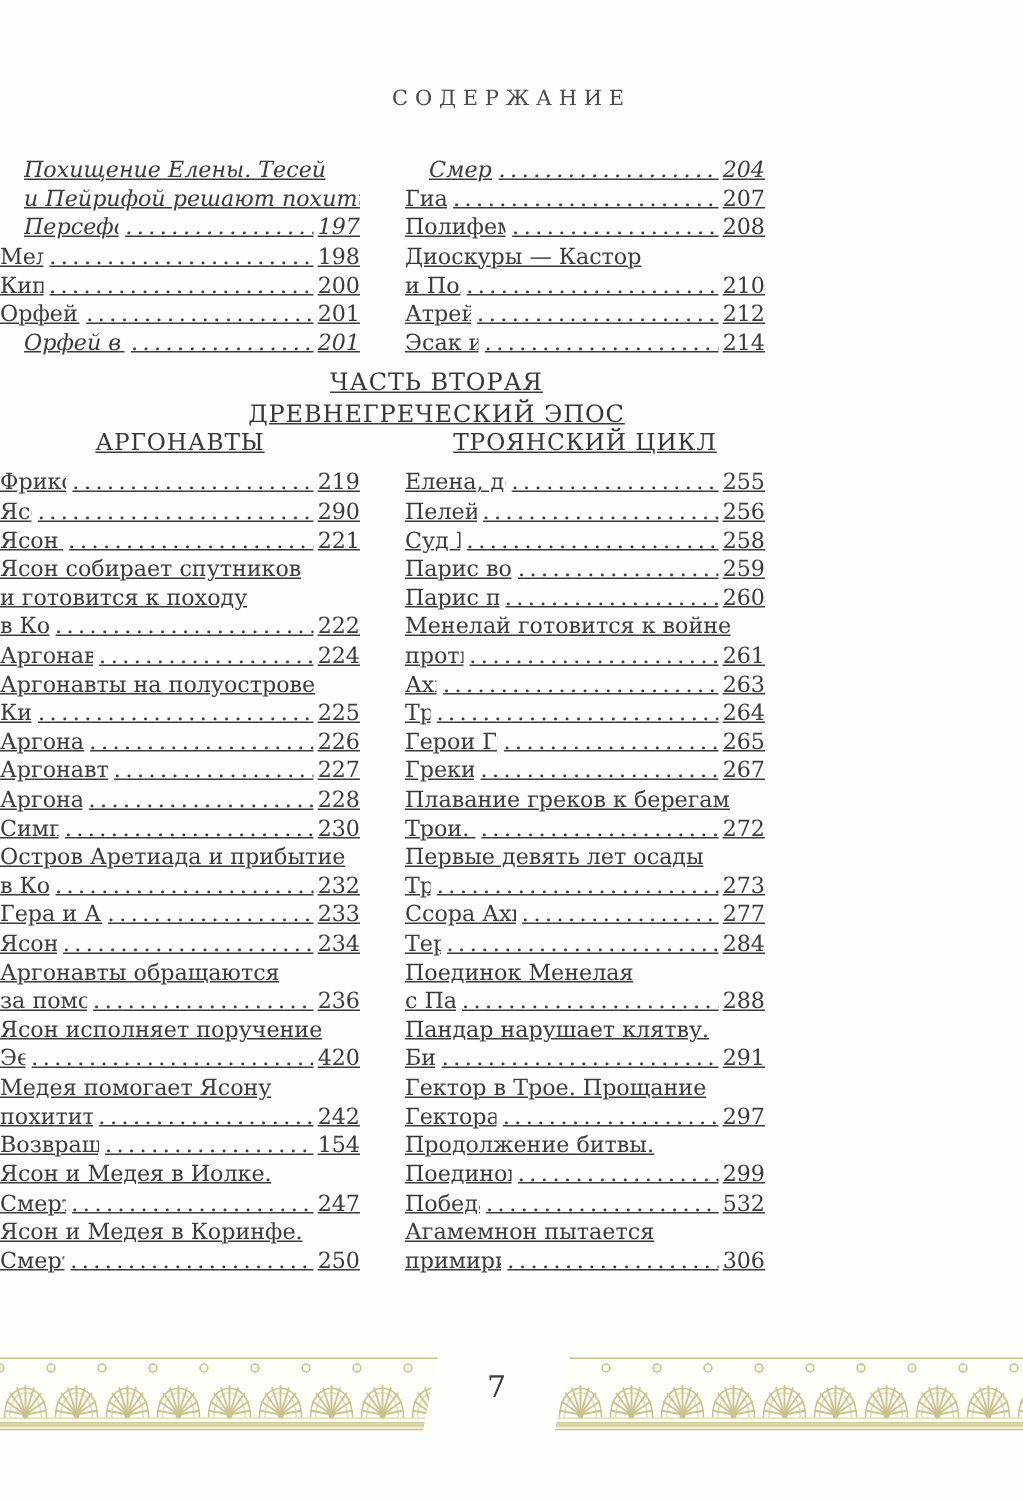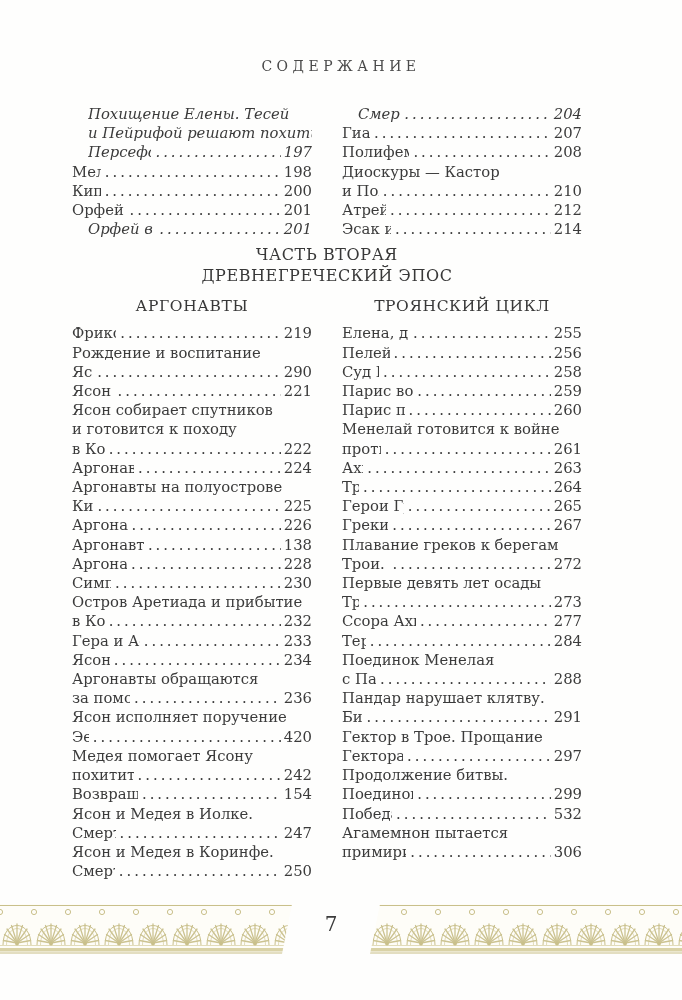--- a/index.html
+++ b/index.html
@@ -16,22 +16,22 @@
     overflow: hidden;
   }
   .toc-title {
     margin-top: 58px;
     text-align: center;
     font-size: 14px;
     letter-spacing: 4.5px;
     color: #4a4a4a;
   }
   .content {
-    padding-left: 72px;
     padding-right: 100px; 
+    text-decoration: underline;
   }
   .cols { display: flex; gap: 30px; }
   .col { width: 240px; flex: 0 0 240px; }
   .top-section { margin-top: 30px; }
 
   .entry { font-size: 14.8px; line-height: 19.2px; }
   .entry.italic { font-style: italic; padding-left: 16px; }
   .line { display: flex; align-items: baseline; }
   .lt { white-space: nowrap; flex: 0 1 auto; overflow: hidden; }
   .dots {
@@ -46,21 +46,21 @@
   .pg { flex: 0 0 auto; }
 
   .part-heading {
     margin-top: 6px;
     text-align: center;
     font-size: 16px;
     line-height: 21px;
     letter-spacing: 0.6px;
     color: #383838;
   }
-  .col-headers { margin-top: 11px; margin-bottom: 8px; }
+  .col-headers { margin-bottom: 8px; }
   .col-header {
     text-align: center;
     font-size: 15.5px;
     letter-spacing: 0.6px;
     color: #383838;
   }
 
   
   .frieze-strip {
     position: absolute;
@@ -201,23 +201,20 @@
       <div class="col">
           <div class="entry">
             <div class="line">
               <span class="lt">Фрикс и Гелла</span>
               <span class="dots"></span>
               <span class="pg">219</span>
             </div>
           </div>
           <div class="entry">
             <div class="line">
-              <span class="lt">Рождение и воспитание</span>
-            </div>
-            <div class="line">
               <span class="lt">Ясона</span>
               <span class="dots"></span>
               <span class="pg">290</span>
             </div>
           </div>
           <div class="entry">
             <div class="line">
               <span class="lt">Ясон в Иолке</span>
               <span class="dots"></span>
               <span class="pg">221</span>
@@ -257,21 +254,21 @@
             <div class="line">
               <span class="lt">Аргонавты в Мизии</span>
               <span class="dots"></span>
               <span class="pg">226</span>
             </div>
           </div>
           <div class="entry">
             <div class="line">
               <span class="lt">Аргонавты в Вифинии. Амик</span>
               <span class="dots"></span>
-              <span class="pg">138</span>
+              <span class="pg">227</span>
             </div>
           </div>
           <div class="entry">
             <div class="line">
               <span class="lt">Аргонавты у Финея</span>
               <span class="dots"></span>
               <span class="pg">228</span>
             </div>
           </div>
           <div class="entry">

